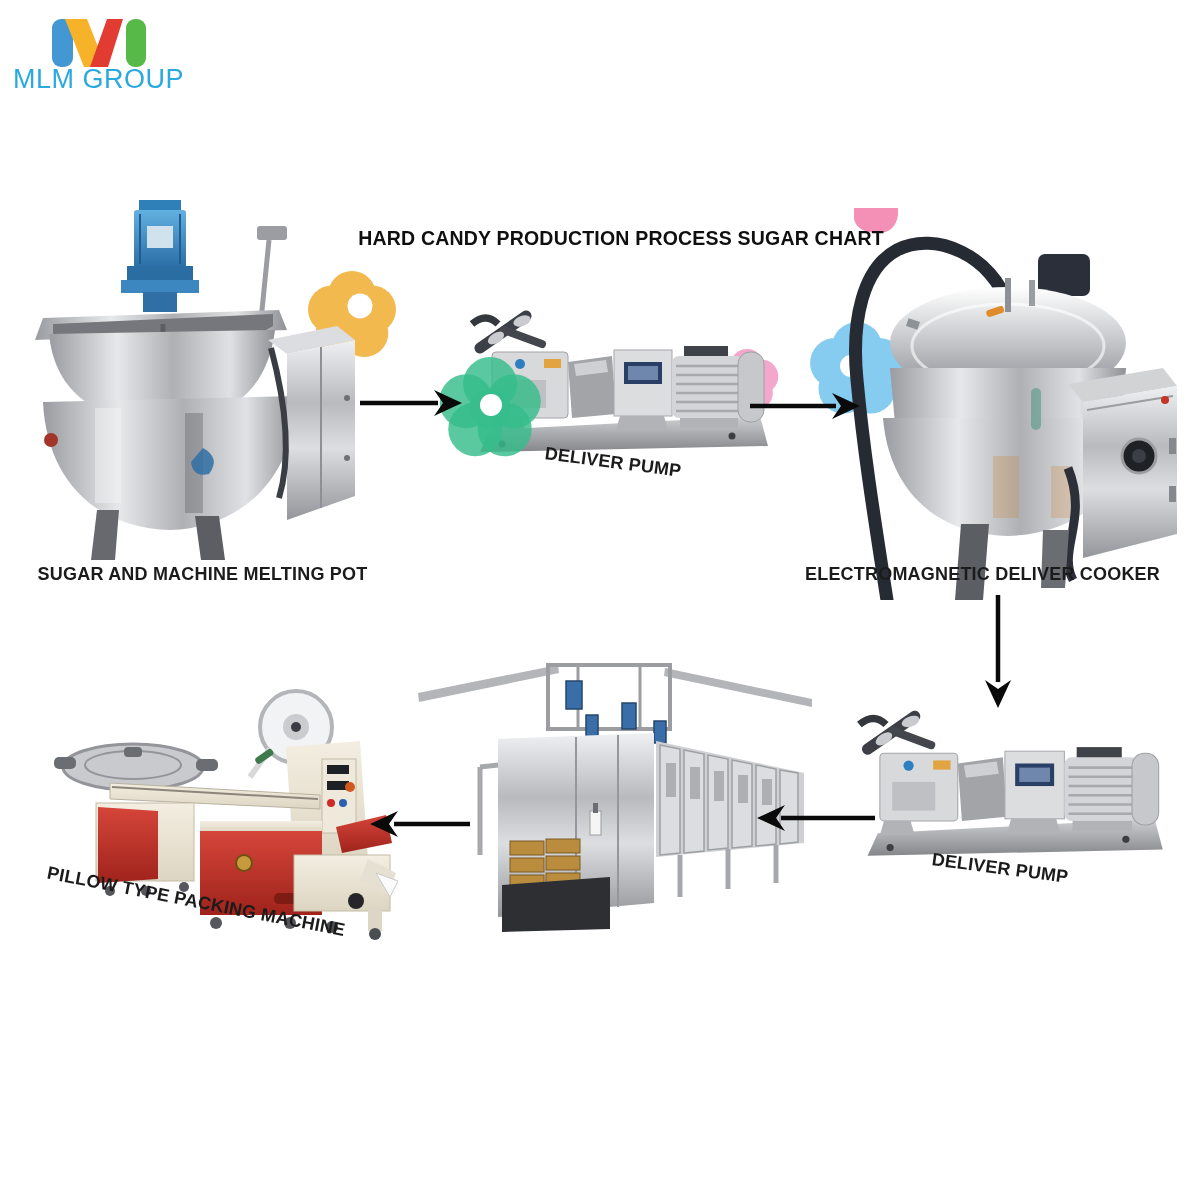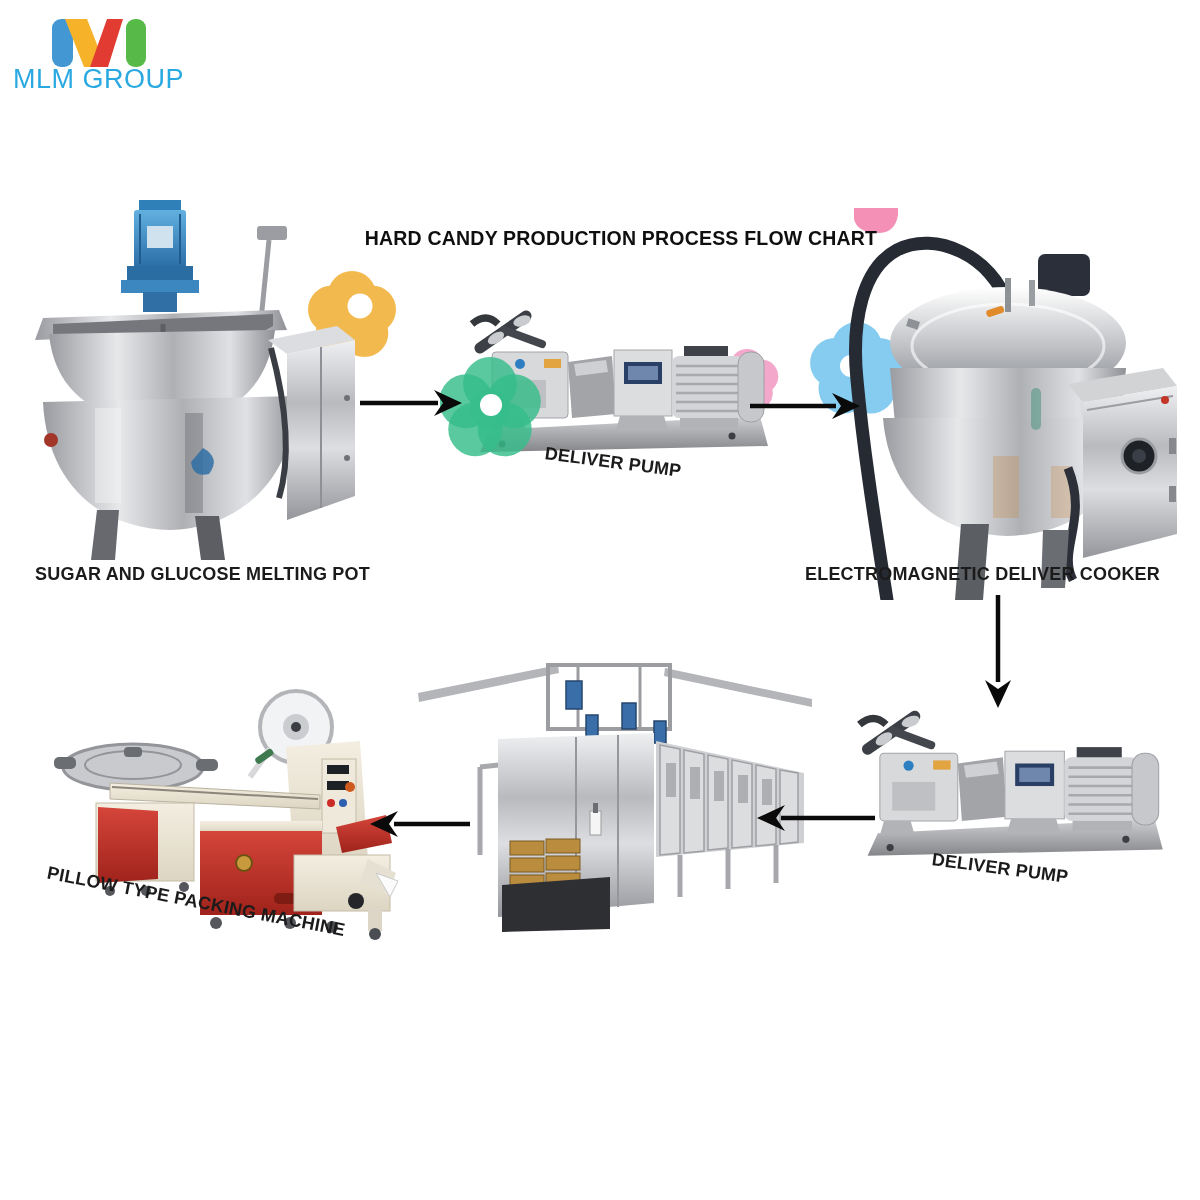--- a/index.html
+++ b/index.html
@@ -67,21 +67,21 @@
   </svg>
 
   <svg class="abs" style="left:50px;top:11px;z-index:6" width="98" height="56" viewBox="0 0 98 56">
     <rect x="2" y="8" width="21" height="48" rx="9" fill="#4398d3"></rect>
     <polygon points="15,8 37,8 56,56 34,56" fill="#f6b32a"></polygon>
     <polygon points="40,56 57,8 73,8 58,56" fill="#e23c32"></polygon>
     <rect x="76" y="8" width="20" height="48" rx="9" fill="#56b948"></rect>
   </svg>
   <div class="abs brand-text">MLM GROUP</div>
 
-  <div class="abs page-title">HARD CANDY PRODUCTION PROCESS FLOW CHART</div>
+  <div class="abs page-title">HARD CANDY PRODUCTION PROCESS SUGAR CHART</div>
 
   <svg class="abs decor-layer" width="1200" height="1200" viewBox="0 0 1200 1200">
     <g fill="#f2b94e">
       <circle cx="352" cy="295" r="24"></circle>
         <circle cx="372" cy="309.5" r="24"></circle>
       <circle cx="364.3" cy="333" r="24"></circle>
         <circle cx="339.7" cy="333" r="24"></circle>
       <circle cx="332" cy="309.5" r="24"></circle>
         <circle cx="352" cy="316" r="18"></circle>
       <circle cx="360" cy="306" r="12.5" fill="#ffffff"></circle>
@@ -371,18 +371,18 @@
       <polygon points="860,406 832,393 841,406 832,419" stroke="none"></polygon>
       <line x1="998" y1="595" x2="998" y2="682"></line>
       <polygon points="998,708 985,680 998,689 1011,680" stroke="none"></polygon>
       <line x1="875" y1="818" x2="781" y2="818"></line>
       <polygon points="757,818 785,805 776,818 785,831" stroke="none"></polygon>
       <line x1="470" y1="824" x2="394" y2="824"></line>
       <polygon points="370,824 398,811 389,824 398,837" stroke="none"></polygon>
     </g>
   </svg>
 
-  <div class="abs stage-label" style="left:30px;top:564px;width:345px">SUGAR AND GLUCOSE MELTING POT</div>
+  <div class="abs stage-label" style="left:30px;top:564px;width:345px">SUGAR AND MACHINE MELTING POT</div>
   <div class="abs stage-label rot" style="left:533px;top:452px;width:160px">DELIVER PUMP</div>
   <div class="abs stage-label" style="left:790px;top:564px;width:385px">ELECTROMAGNETIC DELIVER COOKER</div>
   <div class="abs stage-label rot" style="left:915px;top:858px;width:170px">DELIVER PUMP</div>
   <div class="abs stage-label rot-big" style="left:46px;top:862px;width:310px">PILLOW TYPE PACKING MACHINE</div>
 </div>
 
 </body></html>

